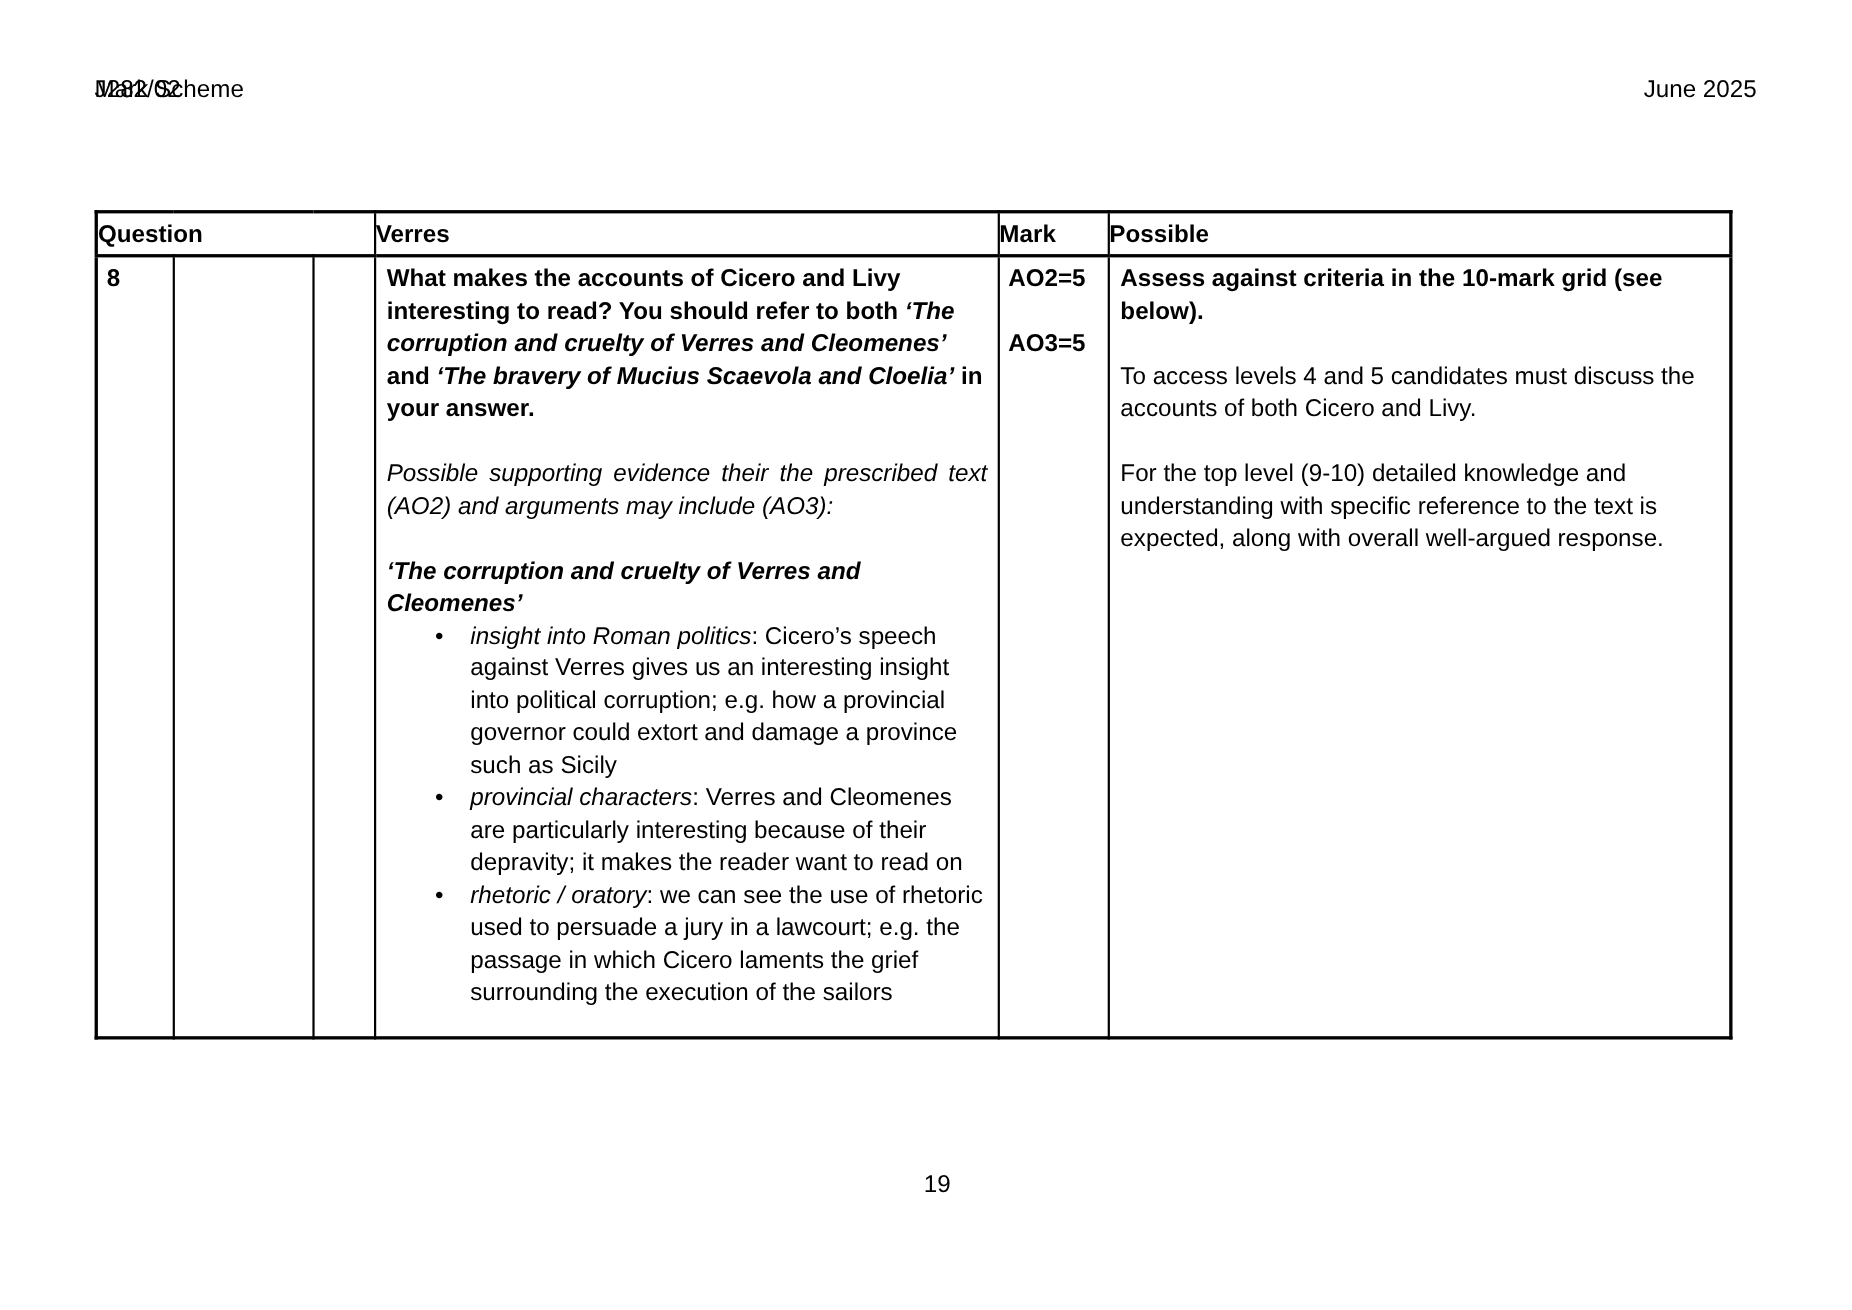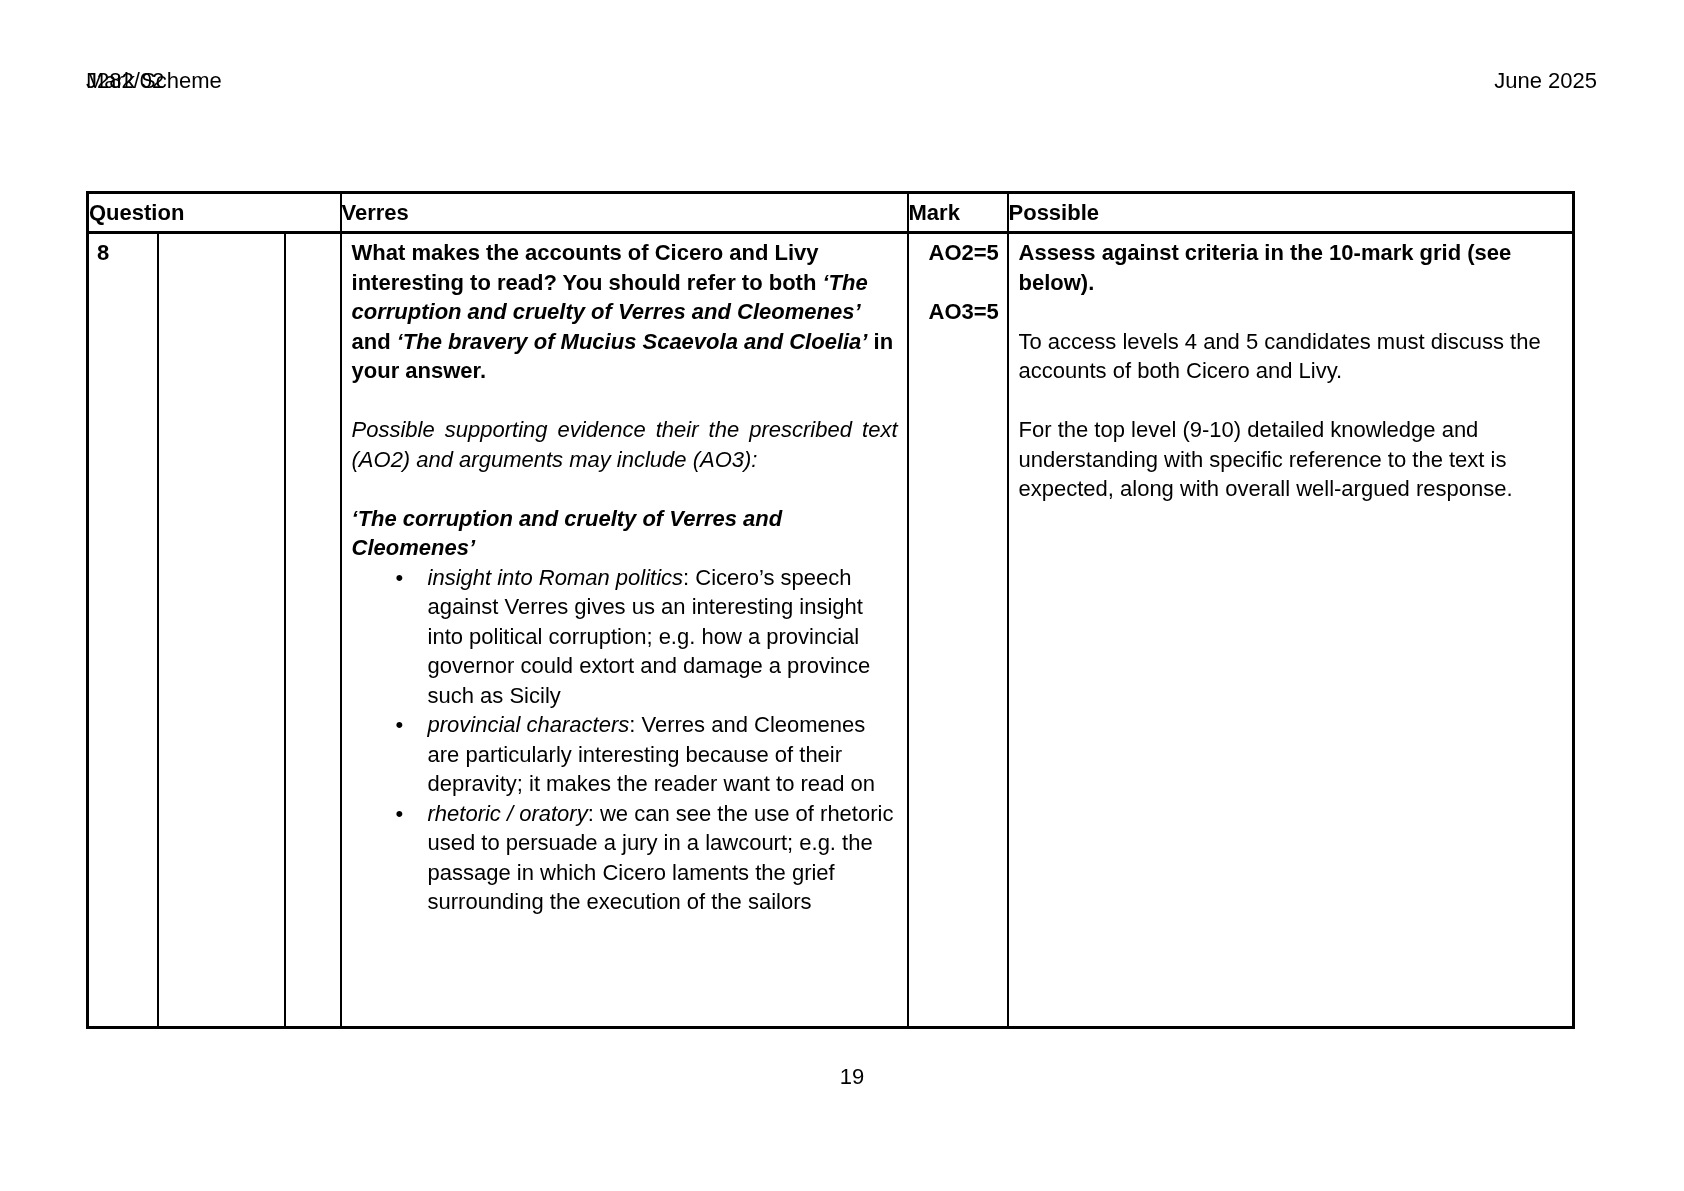--- a/index.html
+++ b/index.html
@@ -38,41 +38,41 @@
     vertical-align: middle;
     font-weight: bold;
     padding: 0;
   }
   .ms-table td {
     border: 2px solid #000;
     vertical-align: top;
     padding: 4px 9px 6px 10px;
   }
   td.qnum { font-weight: bold; padding-left: 8px; }
-  td.answer-cell { height: 795px; }
+  td.answer-cell { height: 711px; }
   .answer-cell p, .guidance-cell p { margin: 0 0 29.5px 0; }
   .b  { font-weight: bold; }
   .i  { font-style: italic; text-align: center; }
   .bi { font-weight: bold; font-style: italic; }
   p.prompt { font-weight: bold; }
   p.evidence-intro { font-style: italic; text-align: justify; }
   p.section-heading { font-weight: bold; font-style: italic; margin-bottom: 0; }
   ul.bullets {
     list-style: none;
     margin: 0; padding: 0;
   }
   ul.bullets li {
     position: relative;
     padding-left: 76px;
   }
   ul.bullets li .dot {
     position: absolute;
     left: 44px; top: 0;
   }
-  td.mark-cell { font-weight: bold; padding-left: 20px; padding-right: 4px; }
+  td.mark-cell { font-weight: bold; padding-left: 8px; padding-right: 4px; }
   td.mark-cell .mark-line-1 { margin-bottom: 29.5px; }
   td.guidance-cell p.gbold { font-weight: bold; }
   .doc-footer {
     position: absolute;
     top: 1062px; left: 0; right: 0;
     text-align: center;
     padding-left: 20px;
   }
 </style>
 </head>

